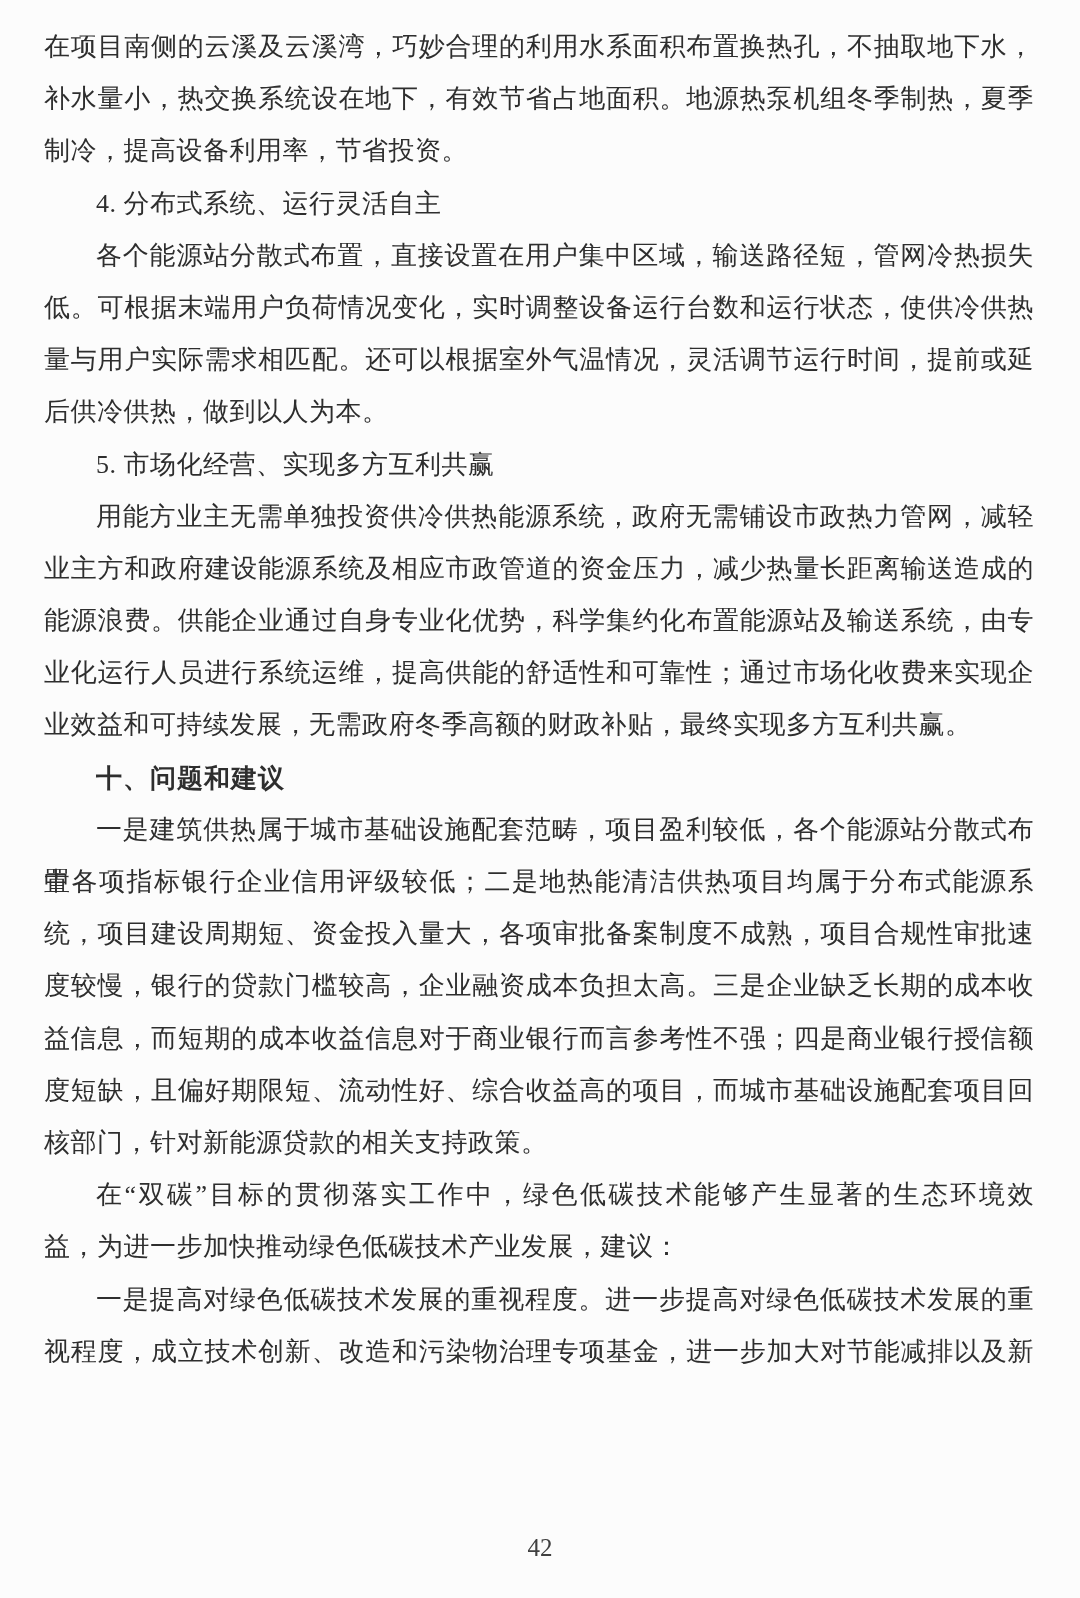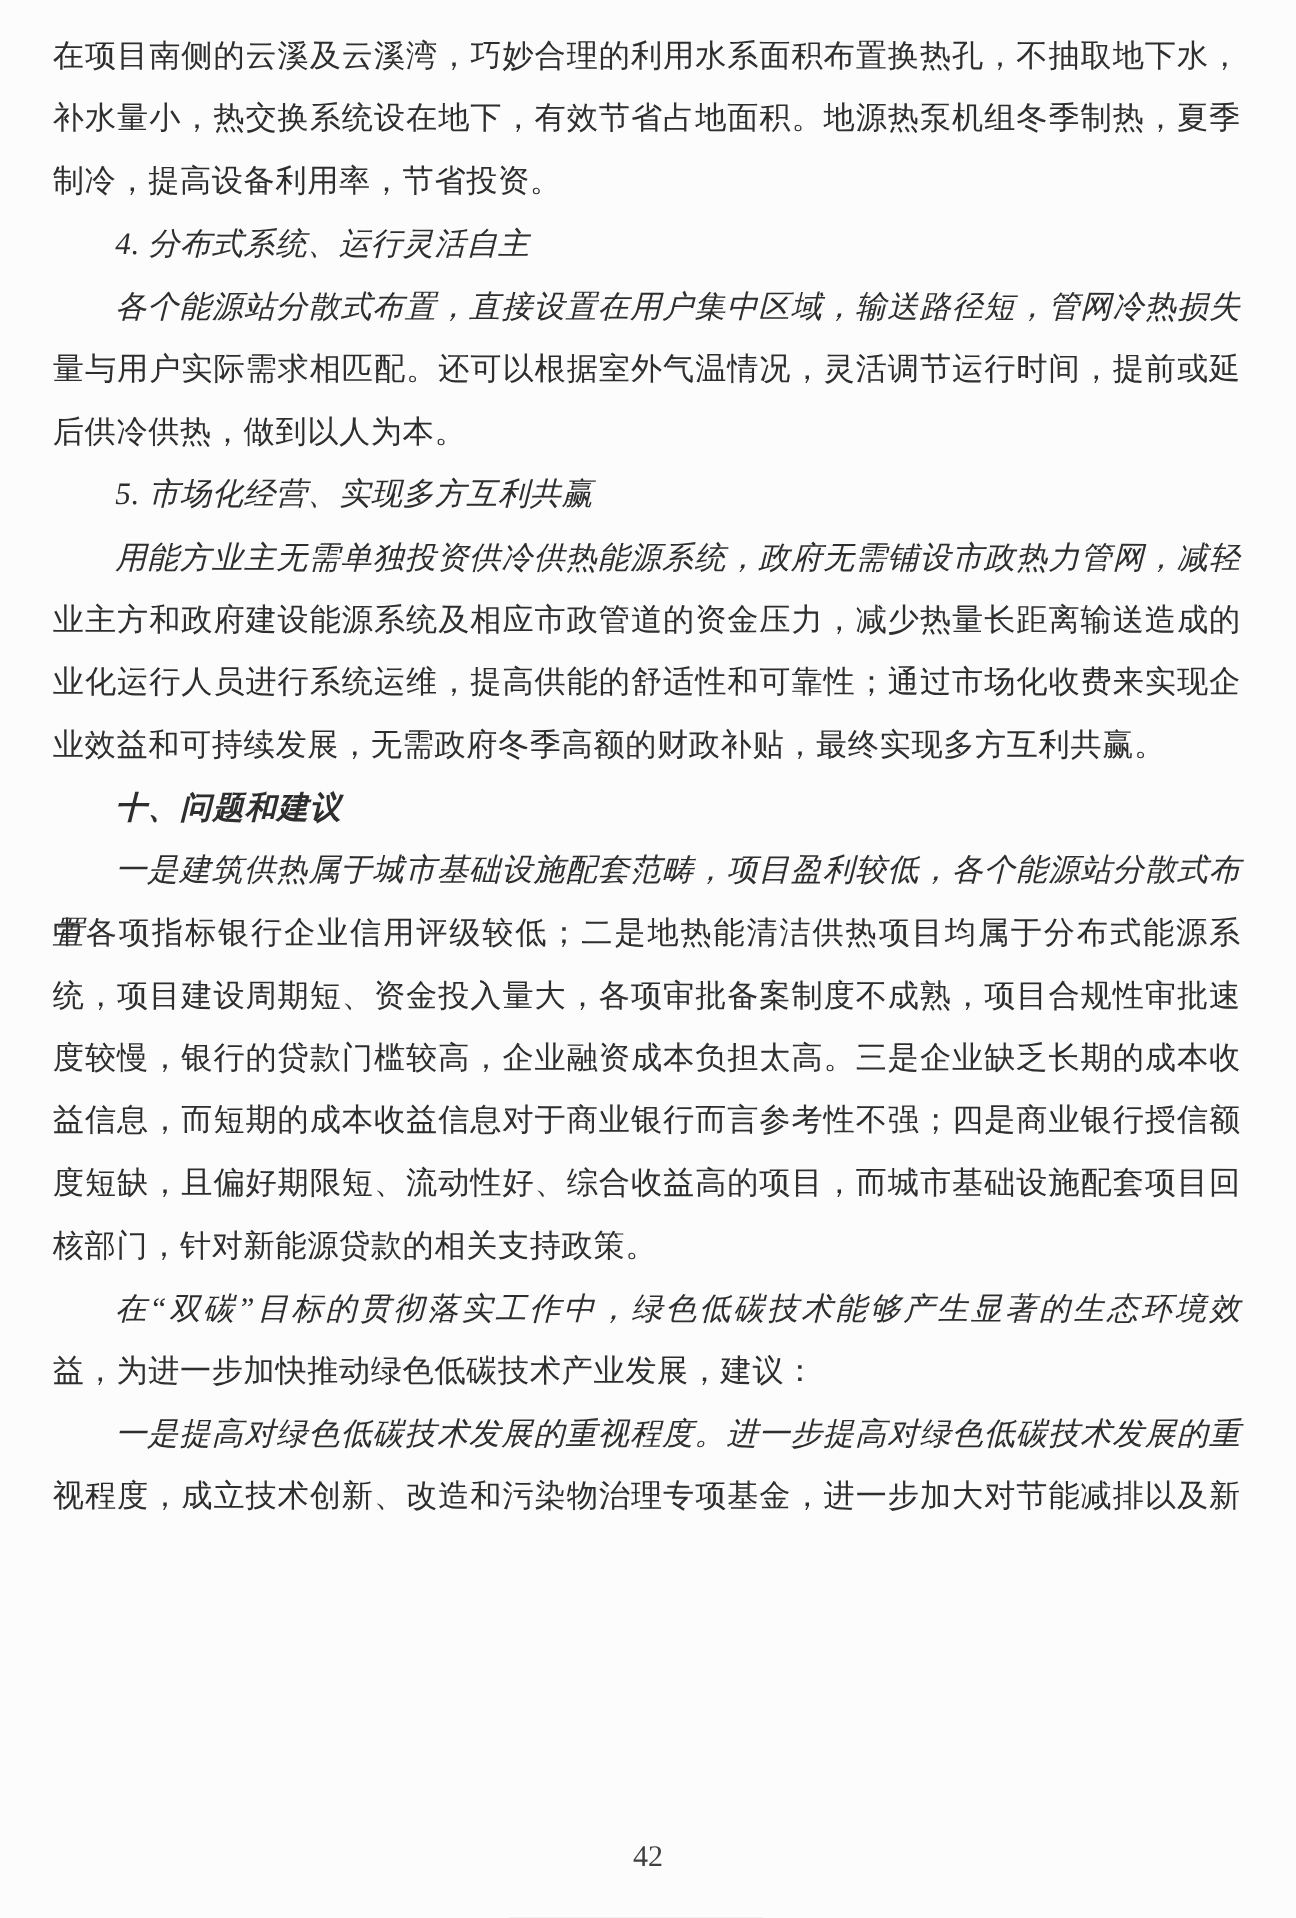--- a/index.html
+++ b/index.html
@@ -32,21 +32,20 @@
     white-space: normal;
   }
   
   .jf {
     text-align: justify;
     text-align-last: justify;
   }
   
   .in {
     text-indent: 2em;
-    font-style: italic;
   }
   
   .hb {
     font-family: "Liberation Sans", "DejaVu Sans", sans-serif;
     font-weight: 700;
     letter-spacing: 1px;
   }
   .page-number {
     position: absolute;
     left: 0;
@@ -61,25 +60,27 @@
 </head>
 <body>
 
 <div class="page">
   <div class="content">
     <div class="ln jf">在项目南侧的云溪及云溪湾，巧妙合理的利用水系面积布置换热孔，不抽取地下水，</div>
     <div class="ln jf">补水量小，热交换系统设在地下，有效节省占地面积。地源热泵机组冬季制热，夏季</div>
     <div class="ln">制冷，提高设备利用率，节省投资。</div>
     <div class="ln in">4. 分布式系统、运行灵活自主</div>
     <div class="ln jf in">各个能源站分散式布置，直接设置在用户集中区域，输送路径短，管网冷热损失</div>
+    <div class="ln jf">低。可根据末端用户负荷情况变化，实时调整设备运行台数和运行状态，使供冷供热</div>
     <div class="ln jf">量与用户实际需求相匹配。还可以根据室外气温情况，灵活调节运行时间，提前或延</div>
     <div class="ln">后供冷供热，做到以人为本。</div>
     <div class="ln in">5. 市场化经营、实现多方互利共赢</div>
     <div class="ln jf in">用能方业主无需单独投资供冷供热能源系统，政府无需铺设市政热力管网，减轻</div>
     <div class="ln jf">业主方和政府建设能源系统及相应市政管道的资金压力，减少热量长距离输送造成的</div>
+    <div class="ln jf">能源浪费。供能企业通过自身专业化优势，科学集约化布置能源站及输送系统，由专</div>
     <div class="ln jf">业化运行人员进行系统运维，提高供能的舒适性和可靠性；通过市场化收费来实现企</div>
     <div class="ln">业效益和可持续发展，无需政府冬季高额的财政补贴，最终实现多方互利共赢。</div>
     <div class="ln in hb">十、问题和建议</div>
     <div class="ln jf in">一是建筑供热属于城市基础设施配套范畴，项目盈利较低，各个能源站分散式布置</div>
     <div class="ln jf">中各项指标银行企业信用评级较低；二是地热能清洁供热项目均属于分布式能源系</div>
     <div class="ln jf">统，项目建设周期短、资金投入量大，各项审批备案制度不成熟，项目合规性审批速</div>
     <div class="ln jf">度较慢，银行的贷款门槛较高，企业融资成本负担太高。三是企业缺乏长期的成本收</div>
     <div class="ln jf">益信息，而短期的成本收益信息对于商业银行而言参考性不强；四是商业银行授信额</div>
     <div class="ln jf">度短缺，且偏好期限短、流动性好、综合收益高的项目，而城市基础设施配套项目回</div>
     <div class="ln">核部门，针对新能源贷款的相关支持政策。</div>

